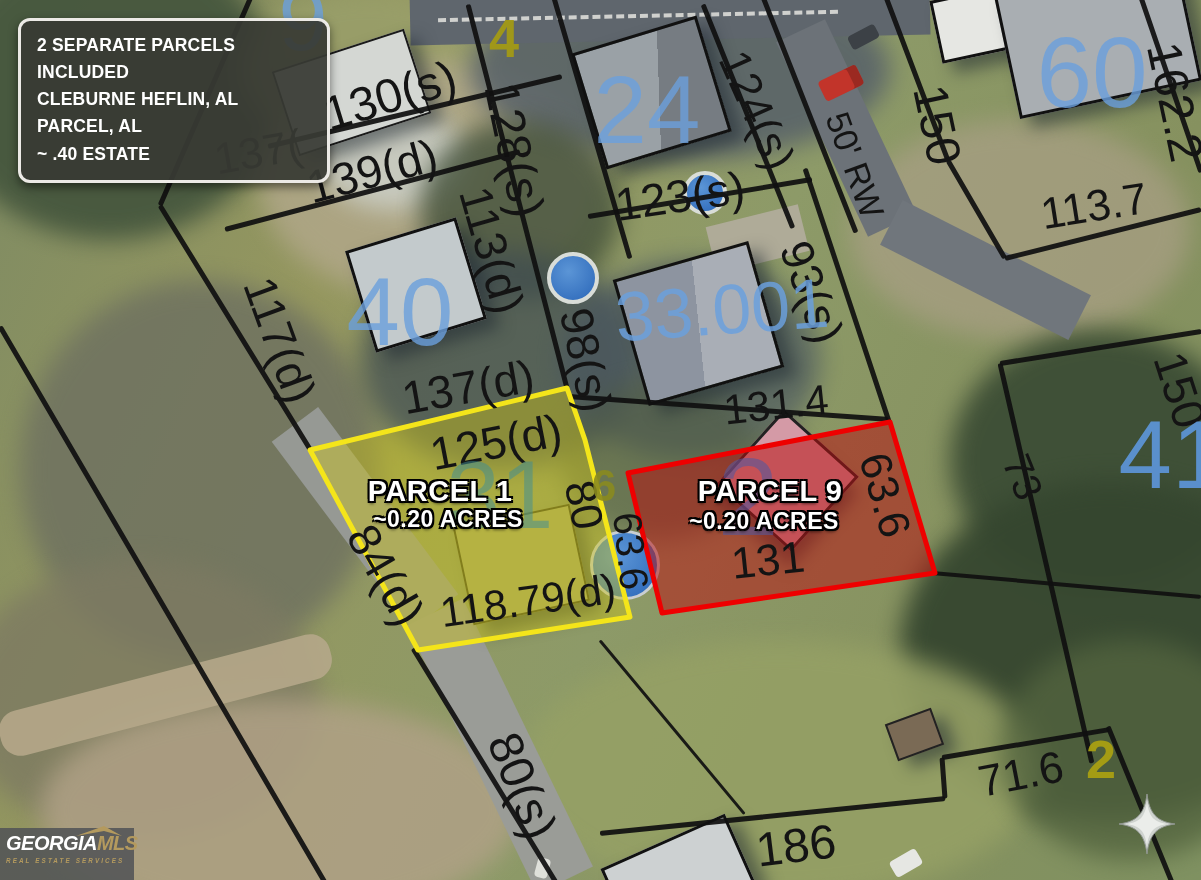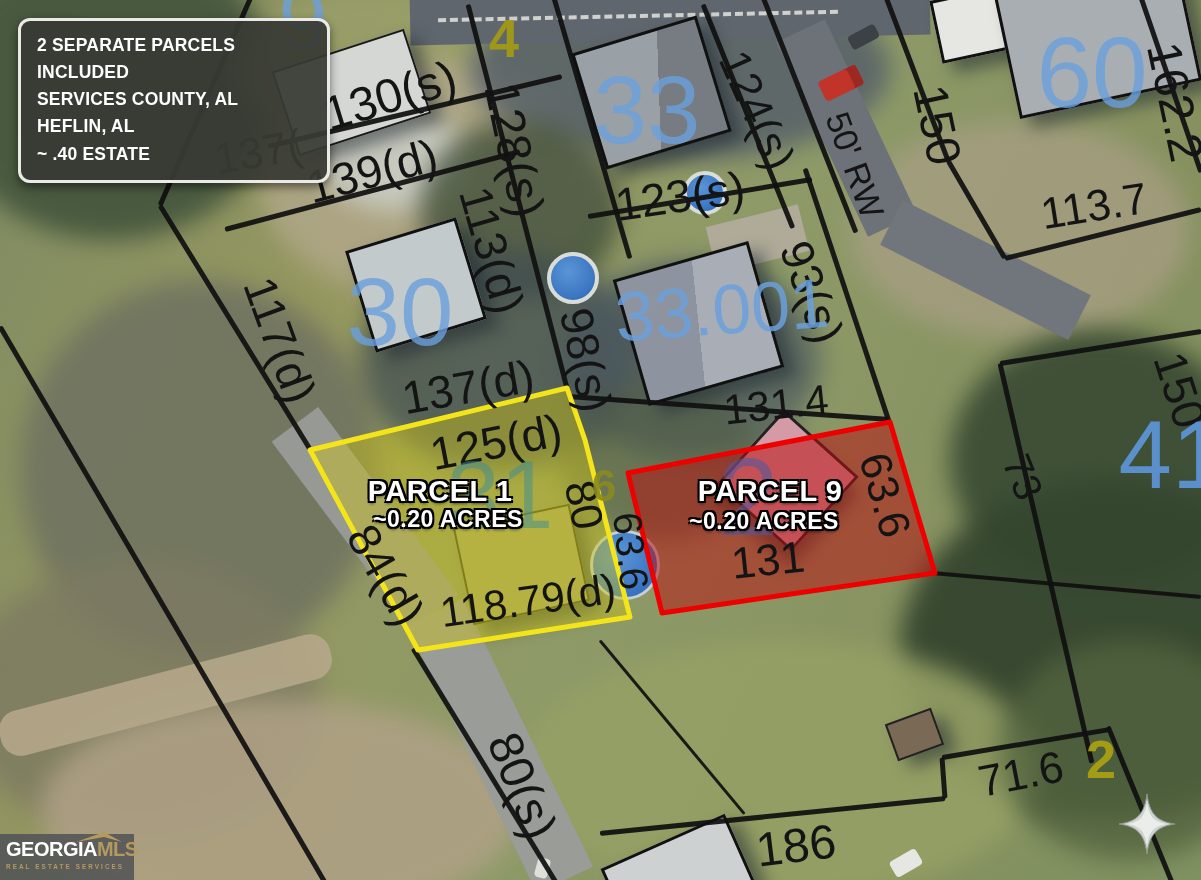--- a/index.html
+++ b/index.html
@@ -17,22 +17,22 @@
   .lbl.outl{font-weight:700;color:#fff;letter-spacing:.5px;
     text-shadow:-2px -2px 0 #000,2px -2px 0 #000,-2px 2px 0 #000,2px 2px 0 #000,0 3px 3px rgba(0,0,0,.55);}
   #overlay{position:absolute;inset:0;}
   #dash-line{position:absolute;left:438px;top:14px;width:400px;height:0;
     border-top:4px dashed #e4e4e0;opacity:.85;transform:rotate(-1.2deg);}
   #info-box{position:absolute;left:18px;top:18px;width:312px;box-sizing:border-box;
     background:rgba(56,58,52,.93);border:3px solid #ececе8;border-color:#ececе8;
     border:3px solid #eceae6;border-radius:12px;padding:11px 16px 12px 16px;
     box-shadow:0 4px 10px rgba(0,0,0,.5);z-index:40;}
   #info-box div{color:#fff;font-weight:700;font-size:17.5px;line-height:1.55;letter-spacing:.2px;}
-  #logo{position:absolute;left:0;bottom:0;width:134px;height:46px;background:rgba(82,84,86,.88);
-    z-index:40;padding:2px 4px 0 6px;box-sizing:border-box;}
+  #logo{position:absolute;left:0;bottom:0;width:134px;height:52px;background:rgba(82,84,86,.88);
+    z-index:40;padding:2px 4px 0 6px;box-sizing:border-box;font-style:italic;}
   #logo .row{position:relative;font-weight:700;font-size:20px;line-height:26px;letter-spacing:-.5px;}
   #logo .g{color:#fff;}
   #logo .m{color:#b49a5e;}
   #logo .swoosh{position:absolute;left:68px;top:-6px;}
   #logo .tag{font-size:6.3px;color:#b49a5e;letter-spacing:2.1px;font-weight:700;margin-top:1px;}
 </style>
 </head>
 <body>
 
 <div id="canvas">
@@ -146,40 +146,40 @@
       <span class="lbl" style="left: 386px; top: 575px; font-size: 46px; transform: translate(-50%, -50%) rotate(60deg);">84(d)</span>
       <span class="lbl" style="left: 584px; top: 505px; font-size: 44px; transform: translate(-50%, -50%) rotate(78deg);">80</span>
       <span class="lbl" style="left: 528px; top: 601px; font-size: 42px; transform: translate(-50%, -50%) rotate(-8deg);">118.79(d)</span>
       <span class="lbl" style="left: 631px; top: 551px; font-size: 40px; transform: translate(-50%, -50%) rotate(84deg);">63.6</span>
       <span class="lbl" style="left: 885px; top: 495px; font-size: 44px; transform: translate(-50%, -50%) rotate(74deg);">63.6</span>
       <span class="lbl" style="left: 768px; top: 560px; font-size: 44px; transform: translate(-50%, -50%) rotate(-6deg);">131</span>
       <span class="lbl" style="left: 522px; top: 786px; font-size: 48px; transform: translate(-50%, -50%) rotate(68deg);">80(s)</span>
       <span class="lbl" style="left: 796px; top: 846px; font-size: 48px; transform: translate(-50%, -50%) rotate(-7deg);">186</span>
       <span class="lbl" style="left: 1021px; top: 774px; font-size: 44px; transform: translate(-50%, -50%) rotate(-11deg);">71.6</span>
       <span class="lbl" style="left: 303px; top: 20px; font-size: 88px; color: rgb(107, 160, 221); opacity: 0.8; transform: translate(-50%, -50%) rotate(0deg);">9</span>
-      <span class="lbl" style="left: 647px; top: 110px; font-size: 96px; color: rgb(107, 160, 221); opacity: 0.8; transform: translate(-50%, -50%) rotate(0deg);">33</span>
-      <span class="lbl" style="left: 400px; top: 312px; font-size: 96px; color: rgb(107, 160, 221); opacity: 0.8; transform: translate(-50%, -50%) rotate(0deg);">30</span>
+      <span class="lbl" style="left: 647px; top: 110px; font-size: 96px; color: rgb(107, 160, 221); opacity: 0.8; transform: translate(-50%, -50%) rotate(0deg);">24</span>
+      <span class="lbl" style="left: 400px; top: 312px; font-size: 96px; color: rgb(107, 160, 221); opacity: 0.8; transform: translate(-50%, -50%) rotate(0deg);">40</span>
       <span class="lbl" style="left: 722px; top: 310px; font-size: 70px; color: rgb(107, 160, 221); opacity: 0.85; transform: translate(-50%, -50%) rotate(-4deg);">33.001</span>
       <span class="lbl" style="left: 1092px; top: 72px; font-size: 100px; color: rgb(107, 160, 221); opacity: 0.8; transform: translate(-50%, -50%) rotate(0deg);">60</span>
       <span class="lbl" style="left: 1172px; top: 455px; font-size: 96px; color: rgb(94, 151, 221); opacity: 0.9; transform: translate(-50%, -50%) rotate(0deg);">41</span>
       <span class="lbl" style="left: 500px; top: 495px; font-size: 96px; color: rgb(62, 142, 150); opacity: 0.5; transform: translate(-50%, -50%) rotate(0deg);">31</span>
       <span class="lbl" style="left: 748px; top: 497px; font-size: 110px; color: rgb(86, 88, 156); opacity: 0.6; transform: translate(-50%, -50%) rotate(0deg);">2</span>
       <span class="lbl" style="left: 504px; top: 38px; font-size: 54px; color: rgb(163, 154, 21); font-weight: 700; opacity: 0.95; transform: translate(-50%, -50%) rotate(0deg);">4</span>
       <span class="lbl" style="left: 604px; top: 486px; font-size: 44px; color: rgb(138, 138, 32); font-weight: 700; opacity: 0.9; transform: translate(-50%, -50%) rotate(0deg);">6</span>
       <span class="lbl" style="left: 1101px; top: 759px; font-size: 54px; color: rgb(169, 160, 18); font-weight: 700; opacity: 0.95; transform: translate(-50%, -50%) rotate(0deg);">2</span>
       <span class="lbl outl" style="left: 440px; top: 491px; font-size: 29px; transform: translate(-50%, -50%) rotate(0deg);">PARCEL 1</span>
       <span class="lbl outl" style="left: 448px; top: 519px; font-size: 23px; transform: translate(-50%, -50%) rotate(0deg);">~0.20 ACRES</span>
       <span class="lbl outl" style="left: 770px; top: 491px; font-size: 29px; transform: translate(-50%, -50%) rotate(0deg);">PARCEL 9</span>
       <span class="lbl outl" style="left: 764px; top: 521px; font-size: 23px; transform: translate(-50%, -50%) rotate(0deg);">~0.20 ACRES</span>
     </div>
 
   <div id="info-box">
     <div>2 SEPARATE PARCELS INCLUDED</div>
-    <div>SERVICES COUNTY, AL</div>
-    <div>HEFLIN, AL</div>
+    <div>CLEBURNE HEFLIN, AL</div>
+    <div>PARCEL, AL</div>
     <div>~ .40 ESTATE</div>
   </div>
 
   <div id="logo">
     <div class="row">
       <span class="g">GEORGIA</span><span class="m">MLS</span>
       <svg class="swoosh" width="50" height="14" viewBox="0 0 50 14">
         <path d="M2 12 L30 2 L48 12 L30 7 Z" fill="#b49a5e"></path>
       </svg>
     </div>

